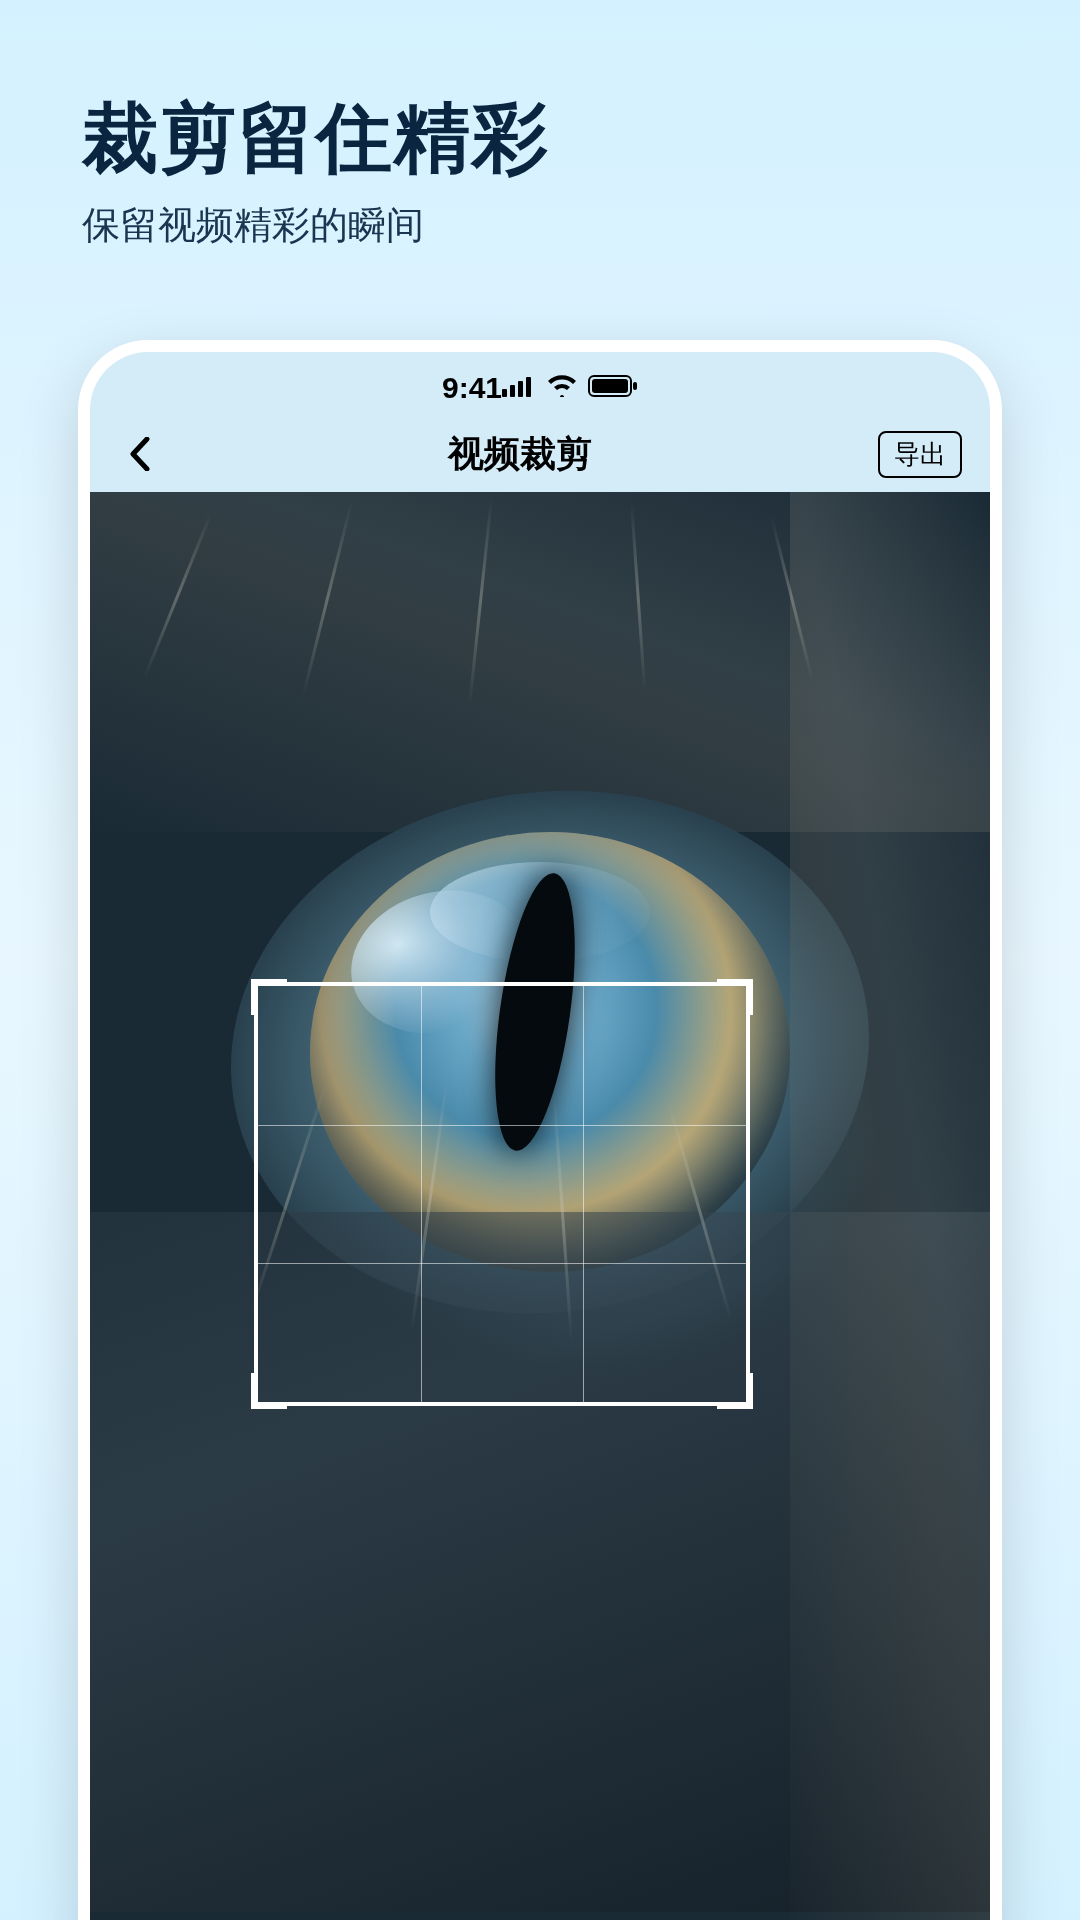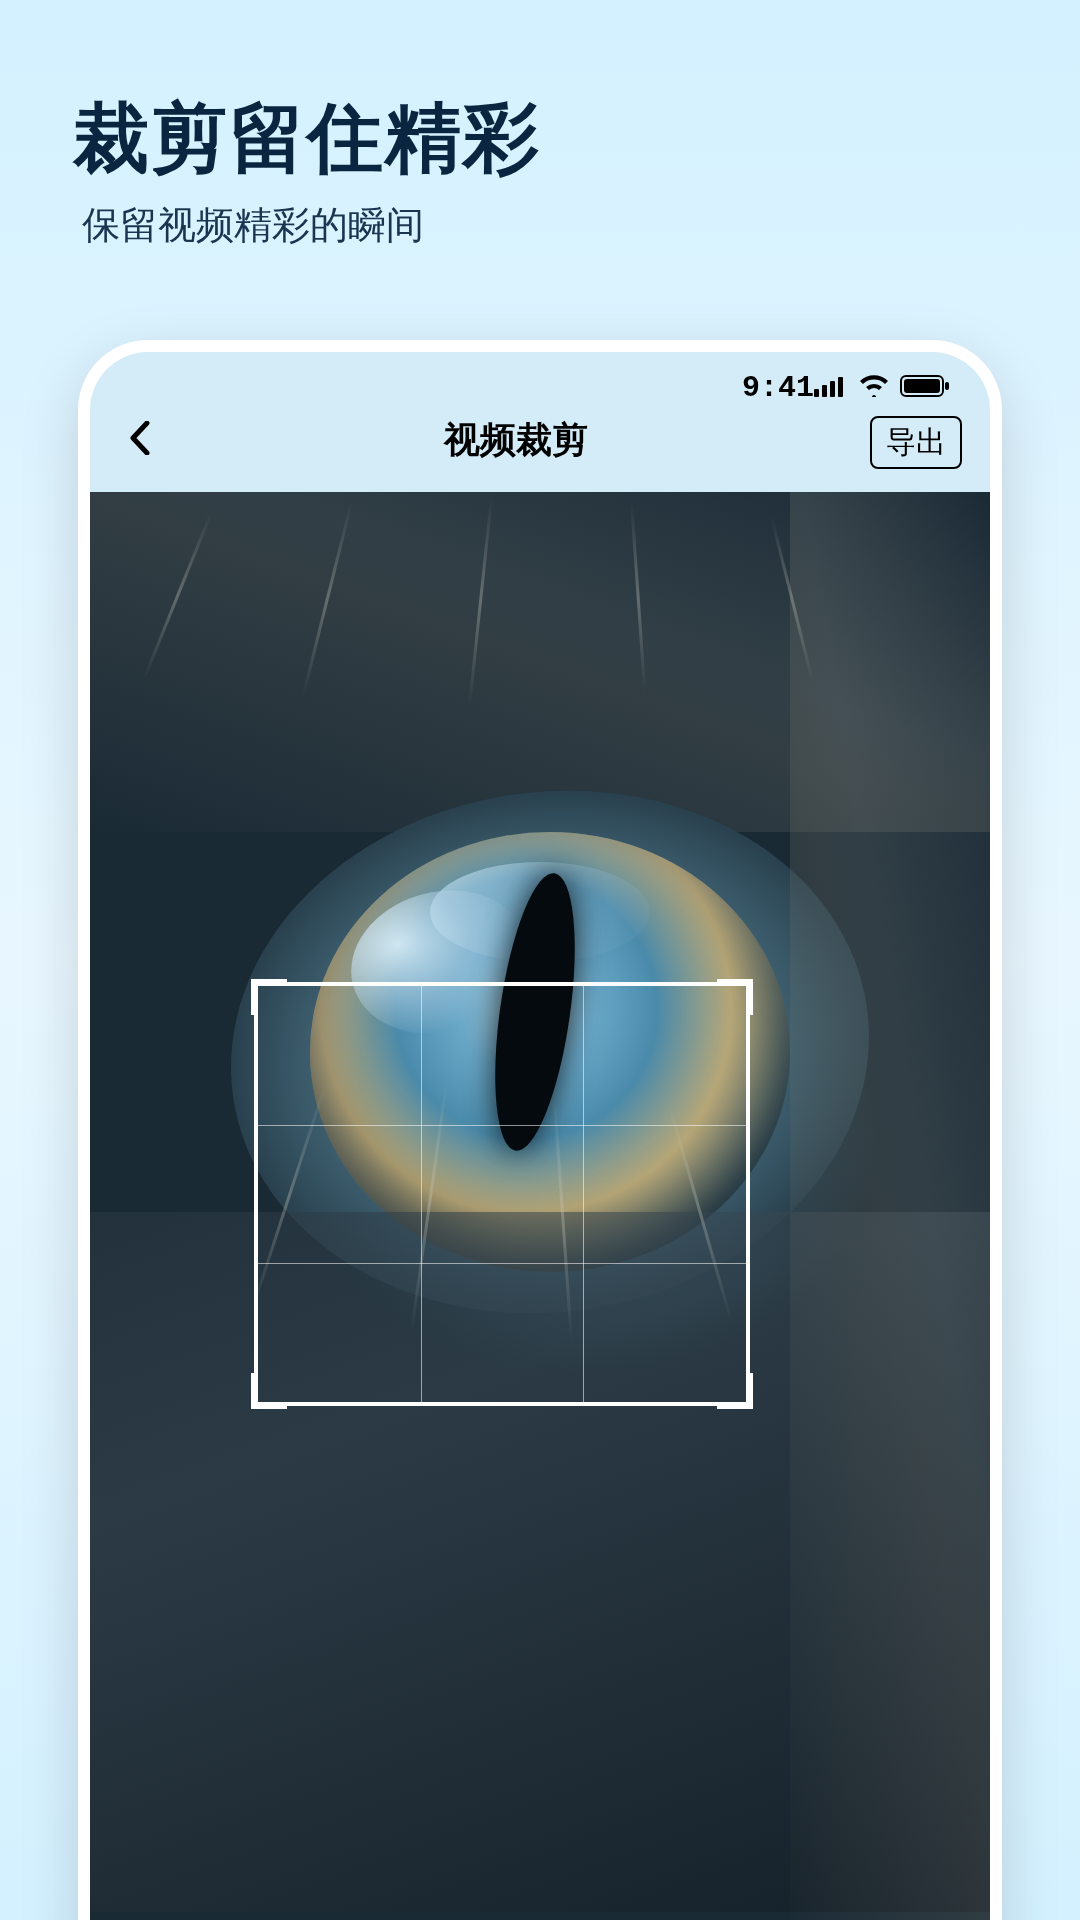--- a/index.html
+++ b/index.html
@@ -7,21 +7,21 @@
       width: 1080px;
       height: 1920px;
       background: linear-gradient(180deg, #d4f1ff 0%, #e8f7ff 50%, #d4f1ff 100%);
       font-family: -apple-system, "PingFang SC", "Helvetica Neue", sans-serif;
       overflow: hidden;
       position: relative;
     }
     .promo-title {
       position: absolute;
       top: 88px;
-      left: 73px;
+      left: 82px;
       font-size: 76px;
       font-weight: 900;
       color: #0a2540;
       letter-spacing: 2px;
     }
     .promo-subtitle {
       position: absolute;
       top: 200px;
       left: 82px;
       font-size: 38px;
@@ -45,63 +45,62 @@
       height: 100%;
       background: linear-gradient(180deg, #d4ecf8 0%, #d4ecf8 140px, #1a2a35 140px);
       border-radius: 58px 58px 0 0;
       overflow: hidden;
       position: relative;
     }
     .status-bar {
       height: 56px;
       display: flex;
       align-items: center;
-      justify-content: flex-end;
+      justify-content: center;
       padding: 0 40px;
       margin-top: 8px;
-      font-family: Liberation Mono, monospace;
     }
     .status-time {
       font-size: 30px;
       font-weight: 600;
       color: #000;
     }
     .status-icons {
       display: flex;
       align-items: center;
       gap: 10px;
     }
     .signal-icon, .wifi-icon, .battery-icon {
       display: inline-block;
     }
     .nav-bar {
       height: 76px;
       display: flex;
-      align-items: flex-start;
+      align-items: center;
       justify-content: space-between;
       padding: 0 28px;
     }
     .back-button {
       width: 44px;
       height: 44px;
       display: flex;
       align-items: center;
       justify-content: center;
       cursor: pointer;
     }
     .nav-title {
       font-size: 36px;
       font-weight: 700;
       color: #000;
     }
     .export-button {
       border: 2.5px solid #000;
       border-radius: 8px;
       padding: 4px 14px;
-      font-size: 30px;
+      font-size: 26px;
       font-weight: 500;
       color: #000;
       background: transparent;
       cursor: pointer;
     }
     .video-canvas {
       position: absolute;
       top: 140px;
       left: 0;
       right: 0;

